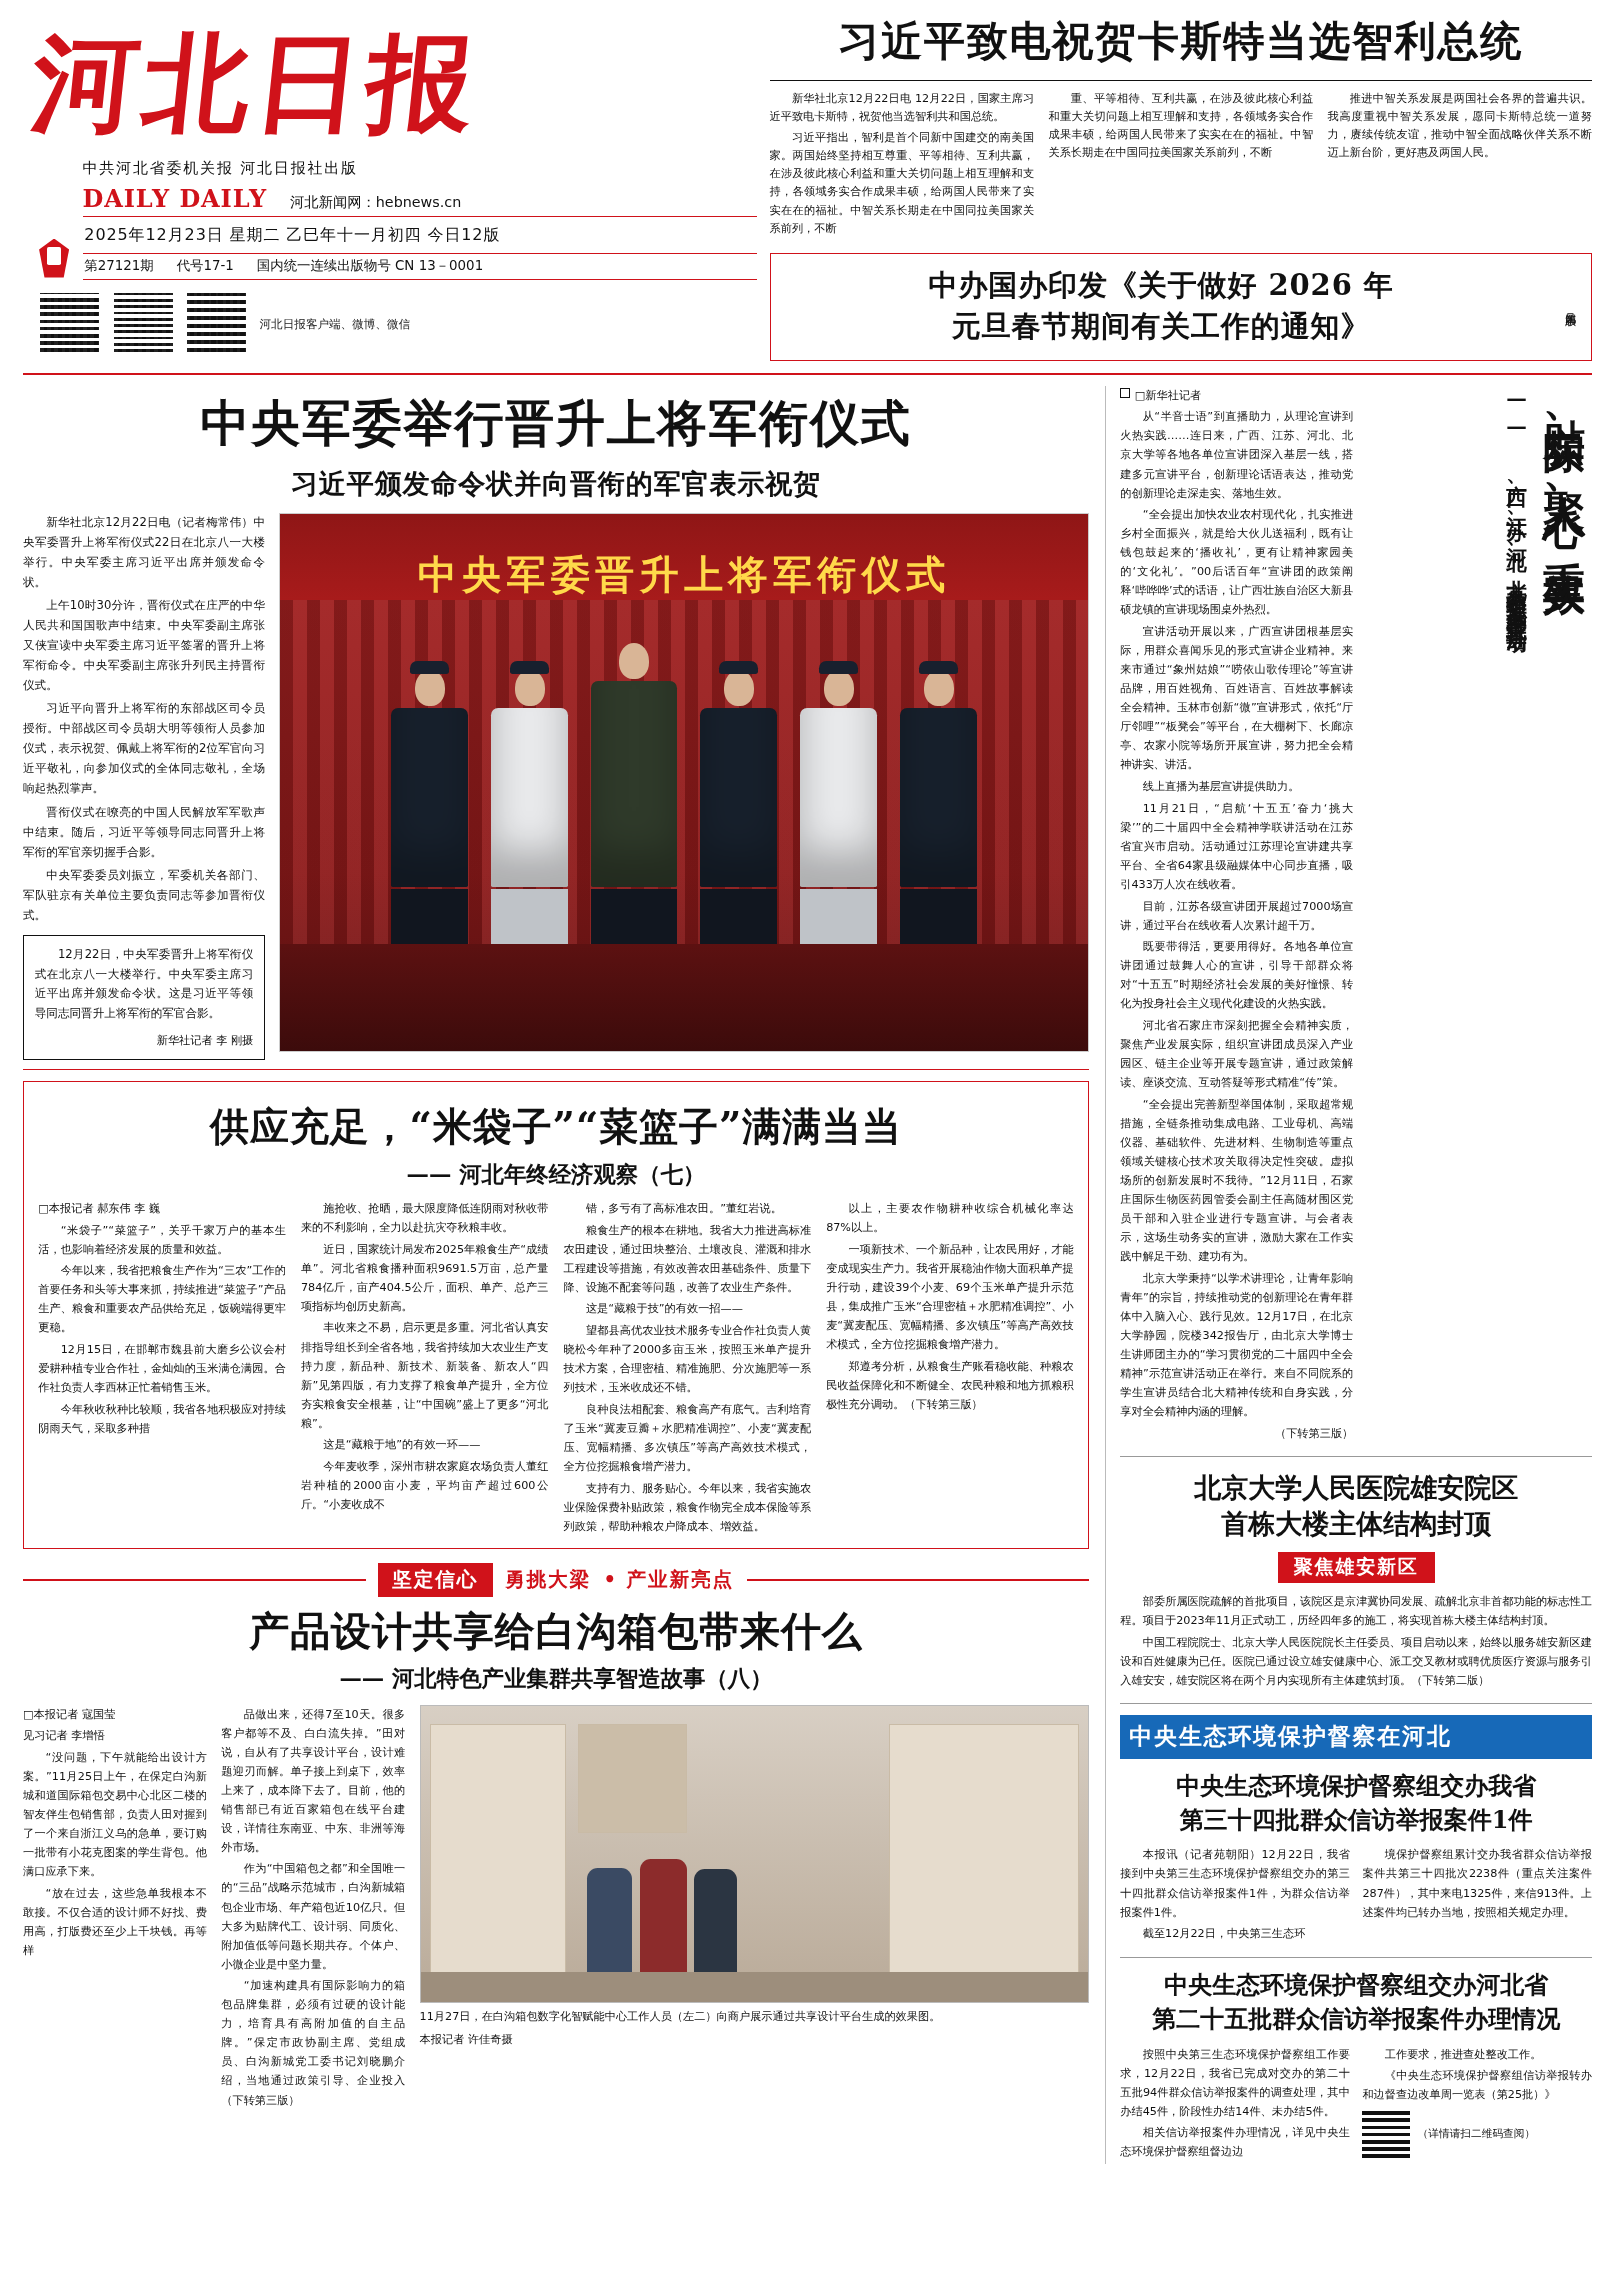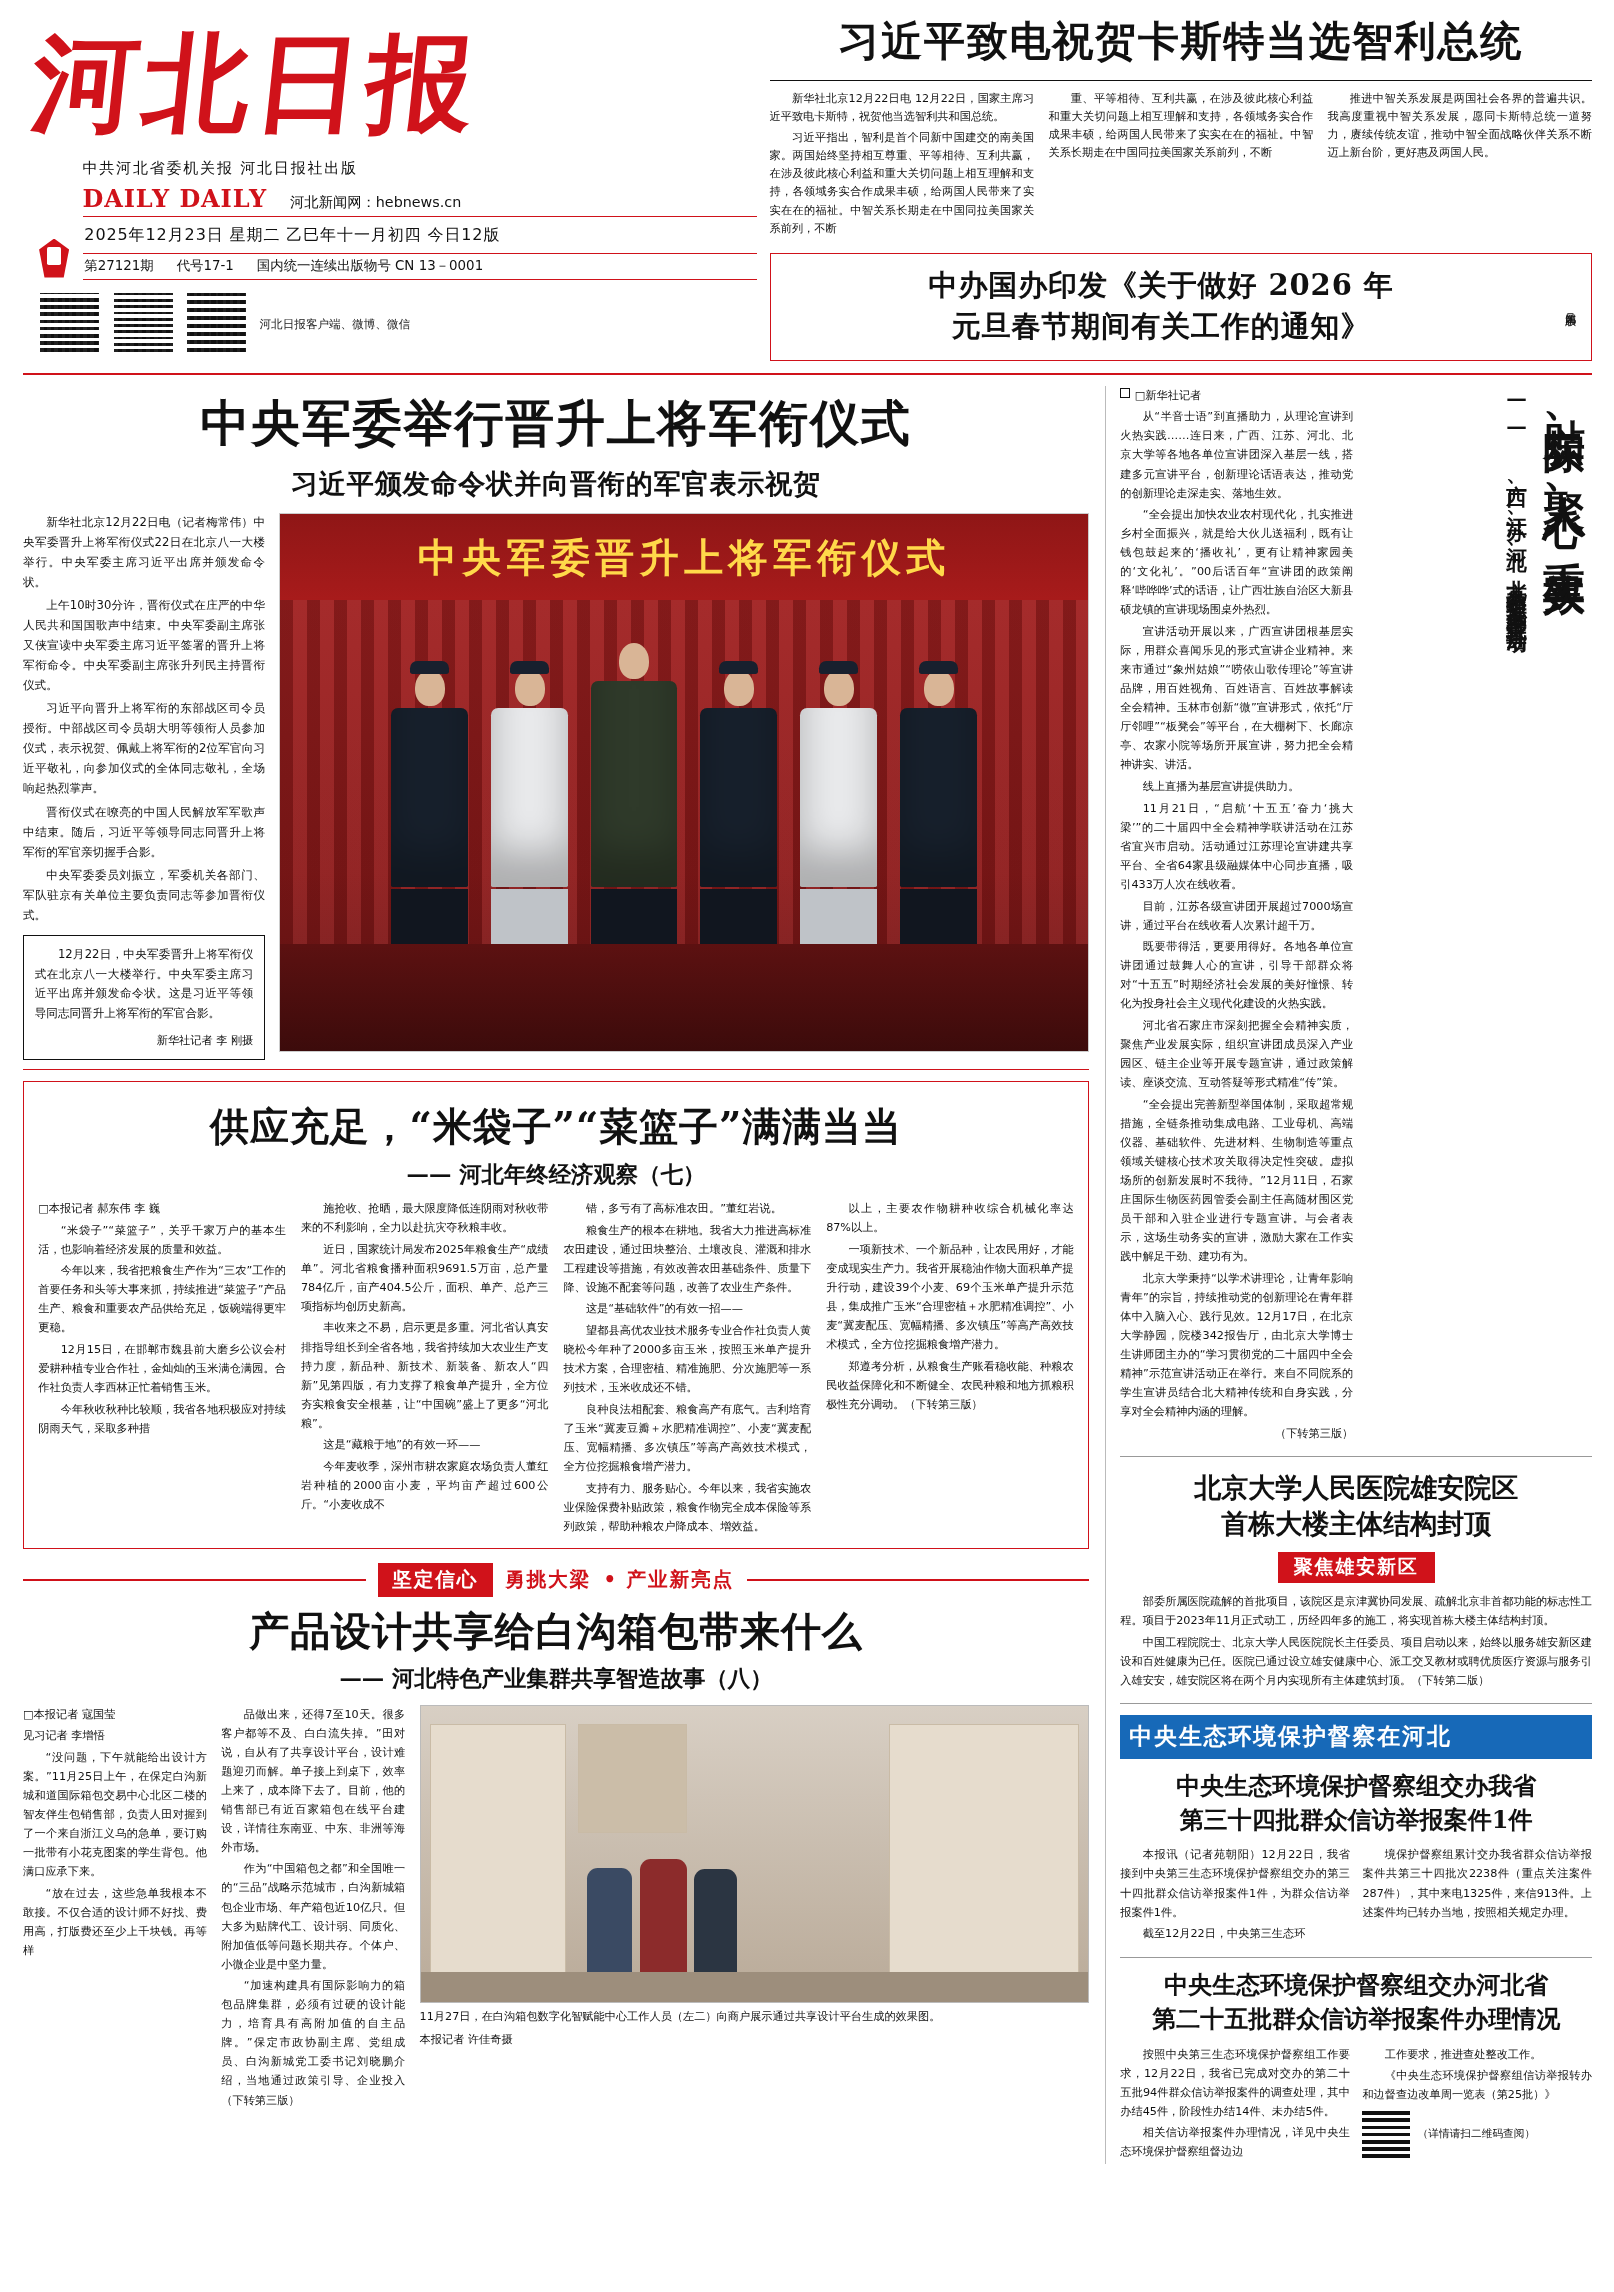--- a/index.html
+++ b/index.html
@@ -60,21 +60,21 @@
 
   .lead-flex{display:flex;gap:14.3px;}
   .lead-text{width:242px;flex:0 0 242px;font-size:11.6px;line-height:1.72;text-align:justify;}
   .lead-text p{margin:0 0 3.6px 0;text-indent:2em;}
   .box-quote{border:0.9px solid #111;padding:9px 10.7px;margin-top:9px;font-size:11.6px;line-height:1.7;text-align:justify;}
   .box-quote p{margin:0;text-indent:2em;}
   .byline-r{text-align:right;font-size:11.2px;margin-top:7.2px;}
 
   .photo{flex:1;position:relative;border:0.9px solid #ccc;overflow:hidden;background:#7d1d1d;height:537px;}
   .photo-banner{position:absolute;left:0;right:0;top:0;height:88px;background:linear-gradient(180deg,#8f1616,#a81b1b);
-      display:flex;align-items:center;justify-content:center;}
+      display:flex;align-items:flex-end;justify-content:center;}
   .photo-banner span{color:#ffd94a;font-family:"DejaVu Serif","Liberation Serif",serif;font-weight:bold;font-size:39px;letter-spacing:5.4px;}
   .stage{position:absolute;top:86px;left:0;right:0;bottom:0;background:linear-gradient(180deg,#a02020 0%,#8e1a1a 60%,#6d1414 100%);}
   .curtain{position:absolute;top:0;bottom:0;width:100%;
      background:repeating-linear-gradient(90deg,rgba(0,0,0,.18) 0 12.5px,rgba(255,255,255,.05) 12.5px 27px);}
   .floor{position:absolute;left:0;right:0;bottom:0;height:107px;background:linear-gradient(180deg,#5c1111,#3c0b0b);}
   .figs{position:absolute;left:0;right:0;bottom:99px;height:296px;display:flex;justify-content:center;align-items:flex-end;gap:23px;}
   .fig{width:77px;position:relative;}
   .fig .head{width:30px;height:36px;background:#d9b596;border-radius:50% 50% 45% 45%;margin:0 auto 1.8px;}
   .fig .hat{width:39px;height:12.5px;background:#18202e;border-radius:7.2px 7.2px 2.7px 2.7px;margin:0 auto -3.6px;position:relative;z-index:2;}
   .fig .body{height:179px;border-radius:7.2px 7.2px 1.8px 1.8px;background:#1d2633;box-shadow:inset 0 -36px 36px rgba(0,0,0,.25);}
@@ -290,21 +290,21 @@
             <div class="c">
               <p>施抢收、抢晒，最大限度降低连阴雨对秋收带来的不利影响，全力以赴抗灾夺秋粮丰收。</p>
               <p>近日，国家统计局发布2025年粮食生产“成绩单”。河北省粮食播种面积9691.5万亩，总产量784亿斤，亩产404.5公斤，面积、单产、总产三项指标均创历史新高。</p>
               <p>丰收来之不易，启示更是多重。河北省认真安排指导组长到全省各地，我省持续加大农业生产支持力度，新品种、新技术、新装备、新农人“四新”见第四版，有力支撑了粮食单产提升，全方位夯实粮食安全根基，让“中国碗”盛上了更多“河北粮”。</p>
               <p>这是“藏粮于地”的有效一环——</p>
               <p>今年麦收季，深州市耕农家庭农场负责人董红岩种植的2000亩小麦，平均亩产超过600公斤。“小麦收成不</p>
             </div>
             <div class="c">
               <p>错，多亏有了高标准农田。”董红岩说。</p>
               <p>粮食生产的根本在耕地。我省大力推进高标准农田建设，通过田块整治、土壤改良、灌溉和排水工程建设等措施，有效改善农田基础条件、质量下降、设施不配套等问题，改善了农业生产条件。</p>
-              <p>这是“基础软件”的有效一招——</p>
+              <p>这是“藏粮于技”的有效一招——</p>
               <p>望都县高优农业技术服务专业合作社负责人黄晓松今年种了2000多亩玉米，按照玉米单产提升技术方案，合理密植、精准施肥、分次施肥等一系列技术，玉米收成还不错。</p>
               <p>良种良法相配套、粮食高产有底气。吉利培育了玉米“冀麦豆瓣＋水肥精准调控”、小麦“冀麦配压、宽幅精播、多次镇压”等高产高效技术模式，全方位挖掘粮食增产潜力。</p>
               <p>支持有力、服务贴心。今年以来，我省实施农业保险保费补贴政策，粮食作物完全成本保险等系列政策，帮助种粮农户降成本、增效益。</p>
               <p></p>
             </div>
             <div class="c">
               <p>以上，主要农作物耕种收综合机械化率达87%以上。</p>
               <p>一项新技术、一个新品种，让农民用好，才能变成现实生产力。我省开展稳油作物大面积单产提升行动，建设39个小麦、69个玉米单产提升示范县，集成推广玉米“合理密植＋水肥精准调控”、小麦“冀麦配压、宽幅精播、多次镇压”等高产高效技术模式，全方位挖掘粮食增产潜力。</p>
               <p>郑遵考分析，从粮食生产账看稳收能、种粮农民收益保障化和不断健全、农民种粮和地方抓粮积极性充分调动。（下转第三版）</p>
             </div>

